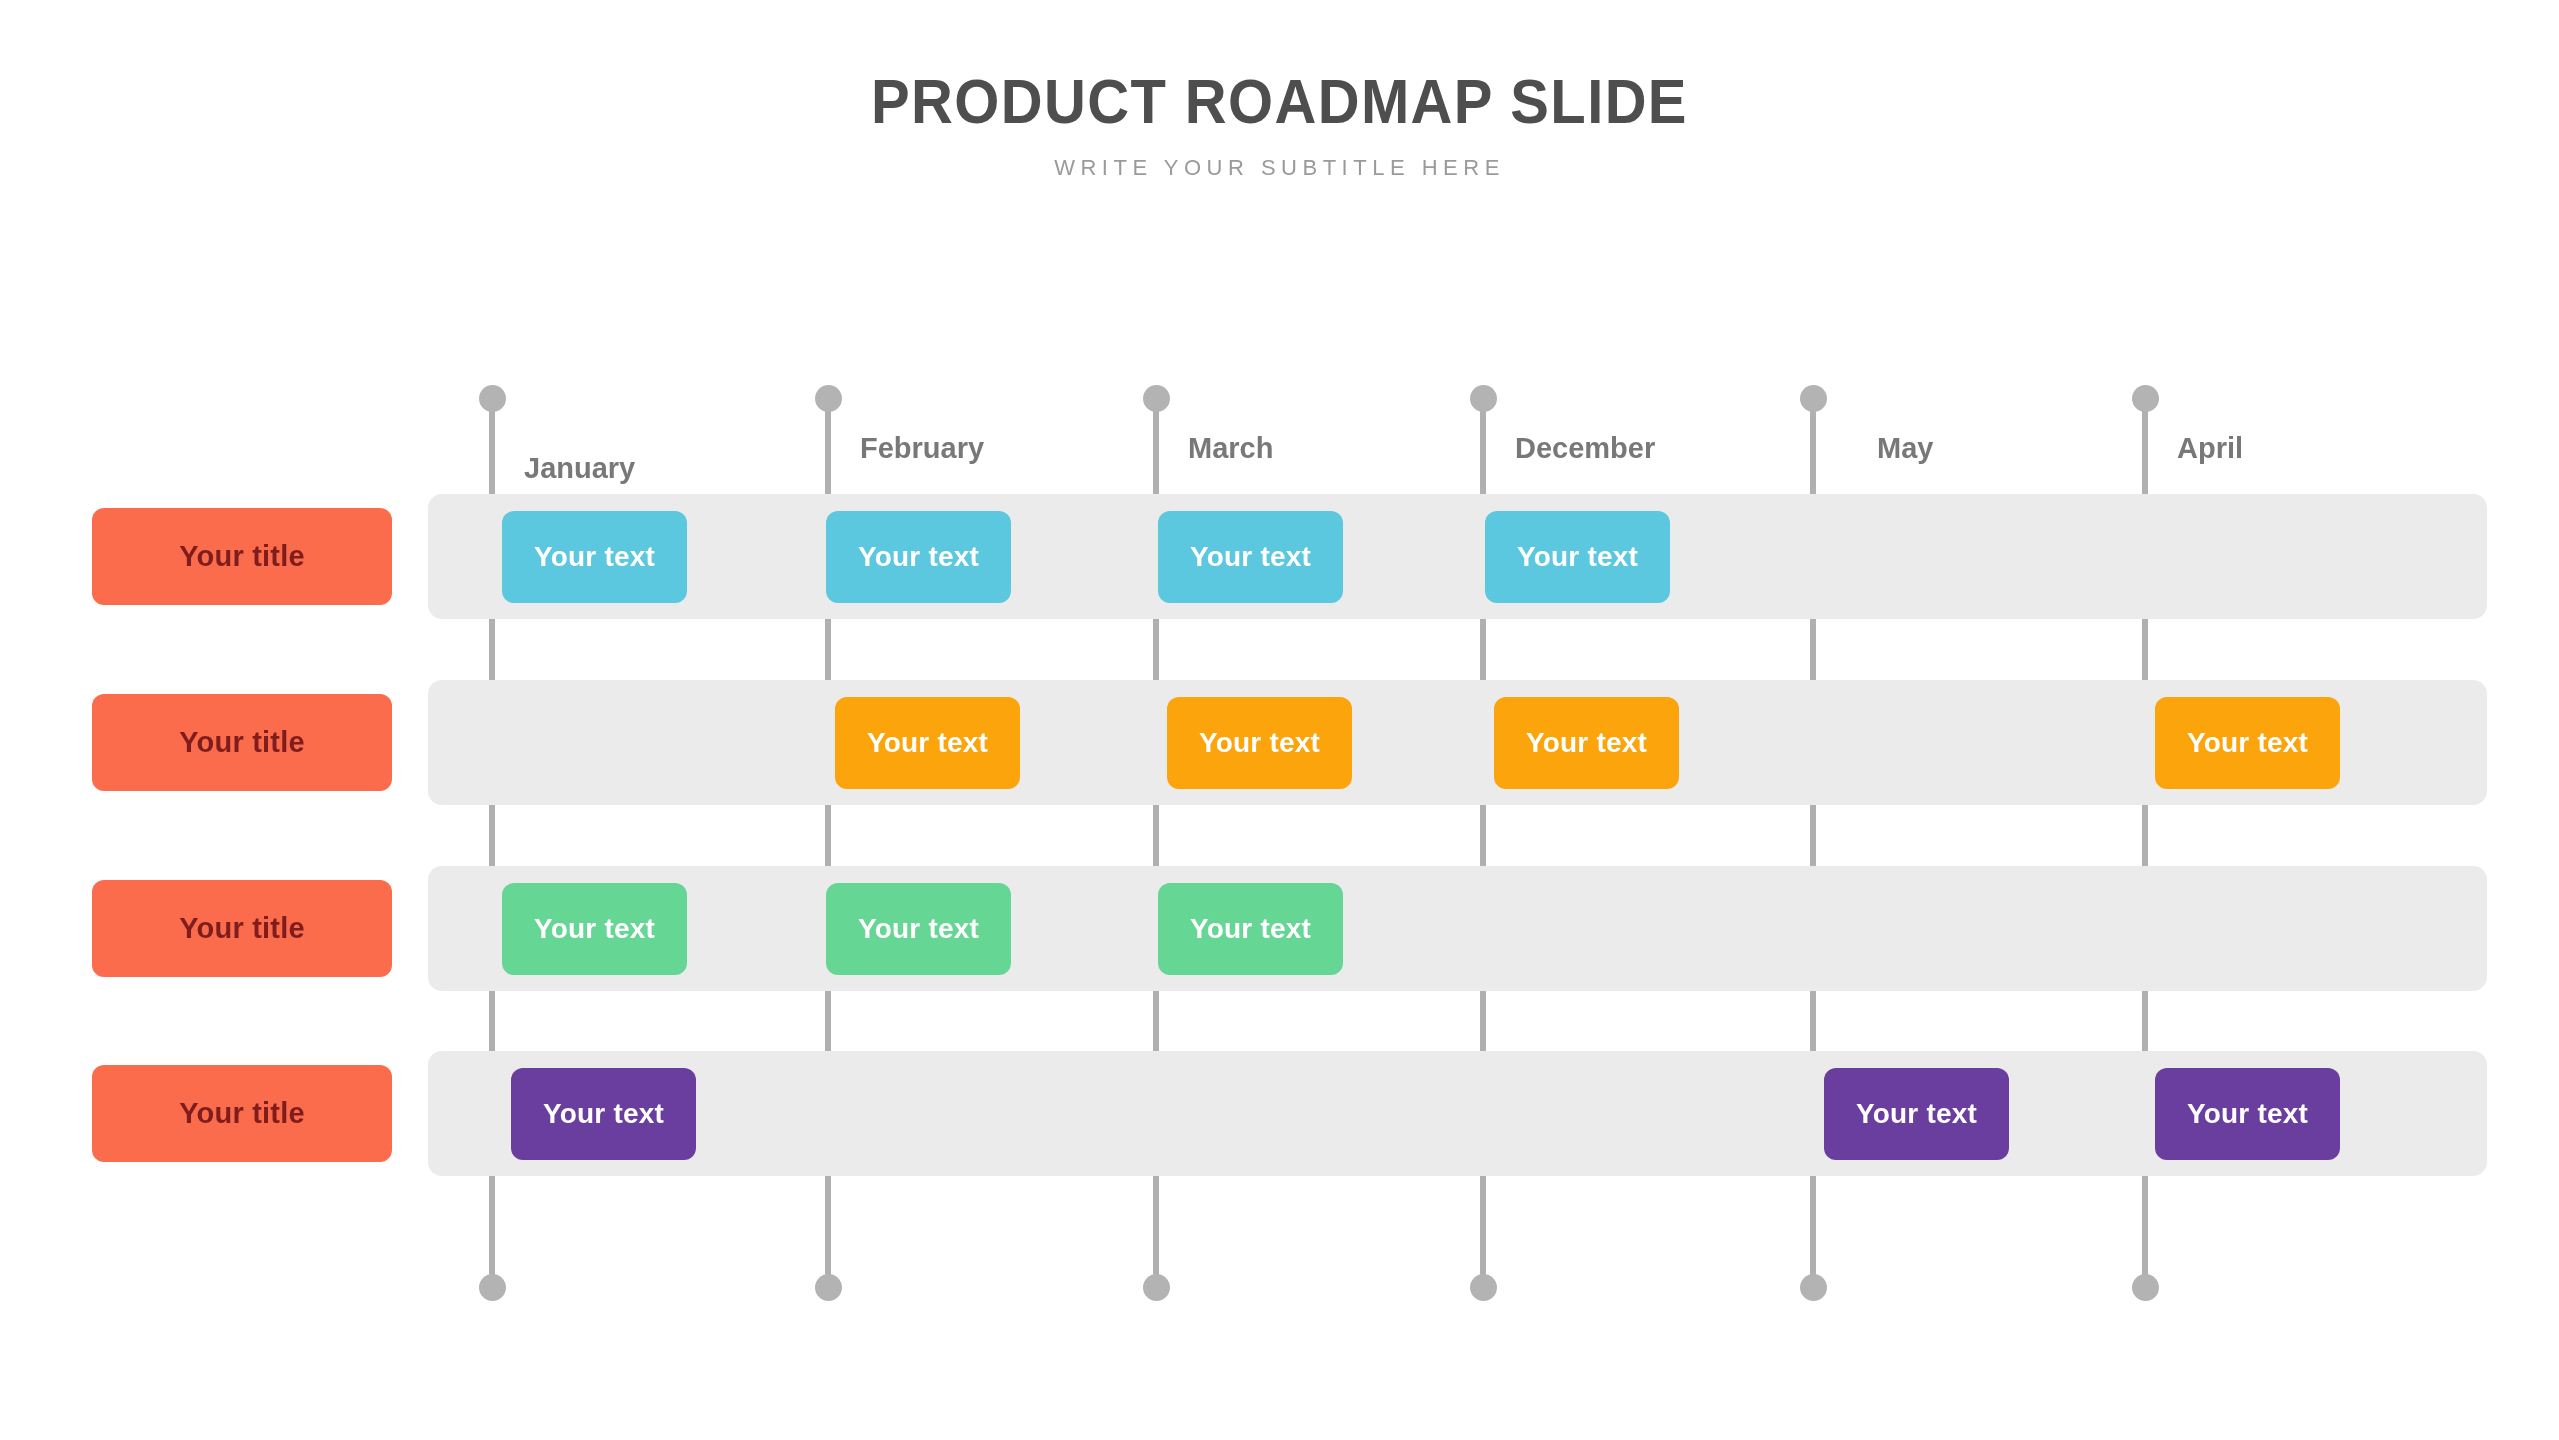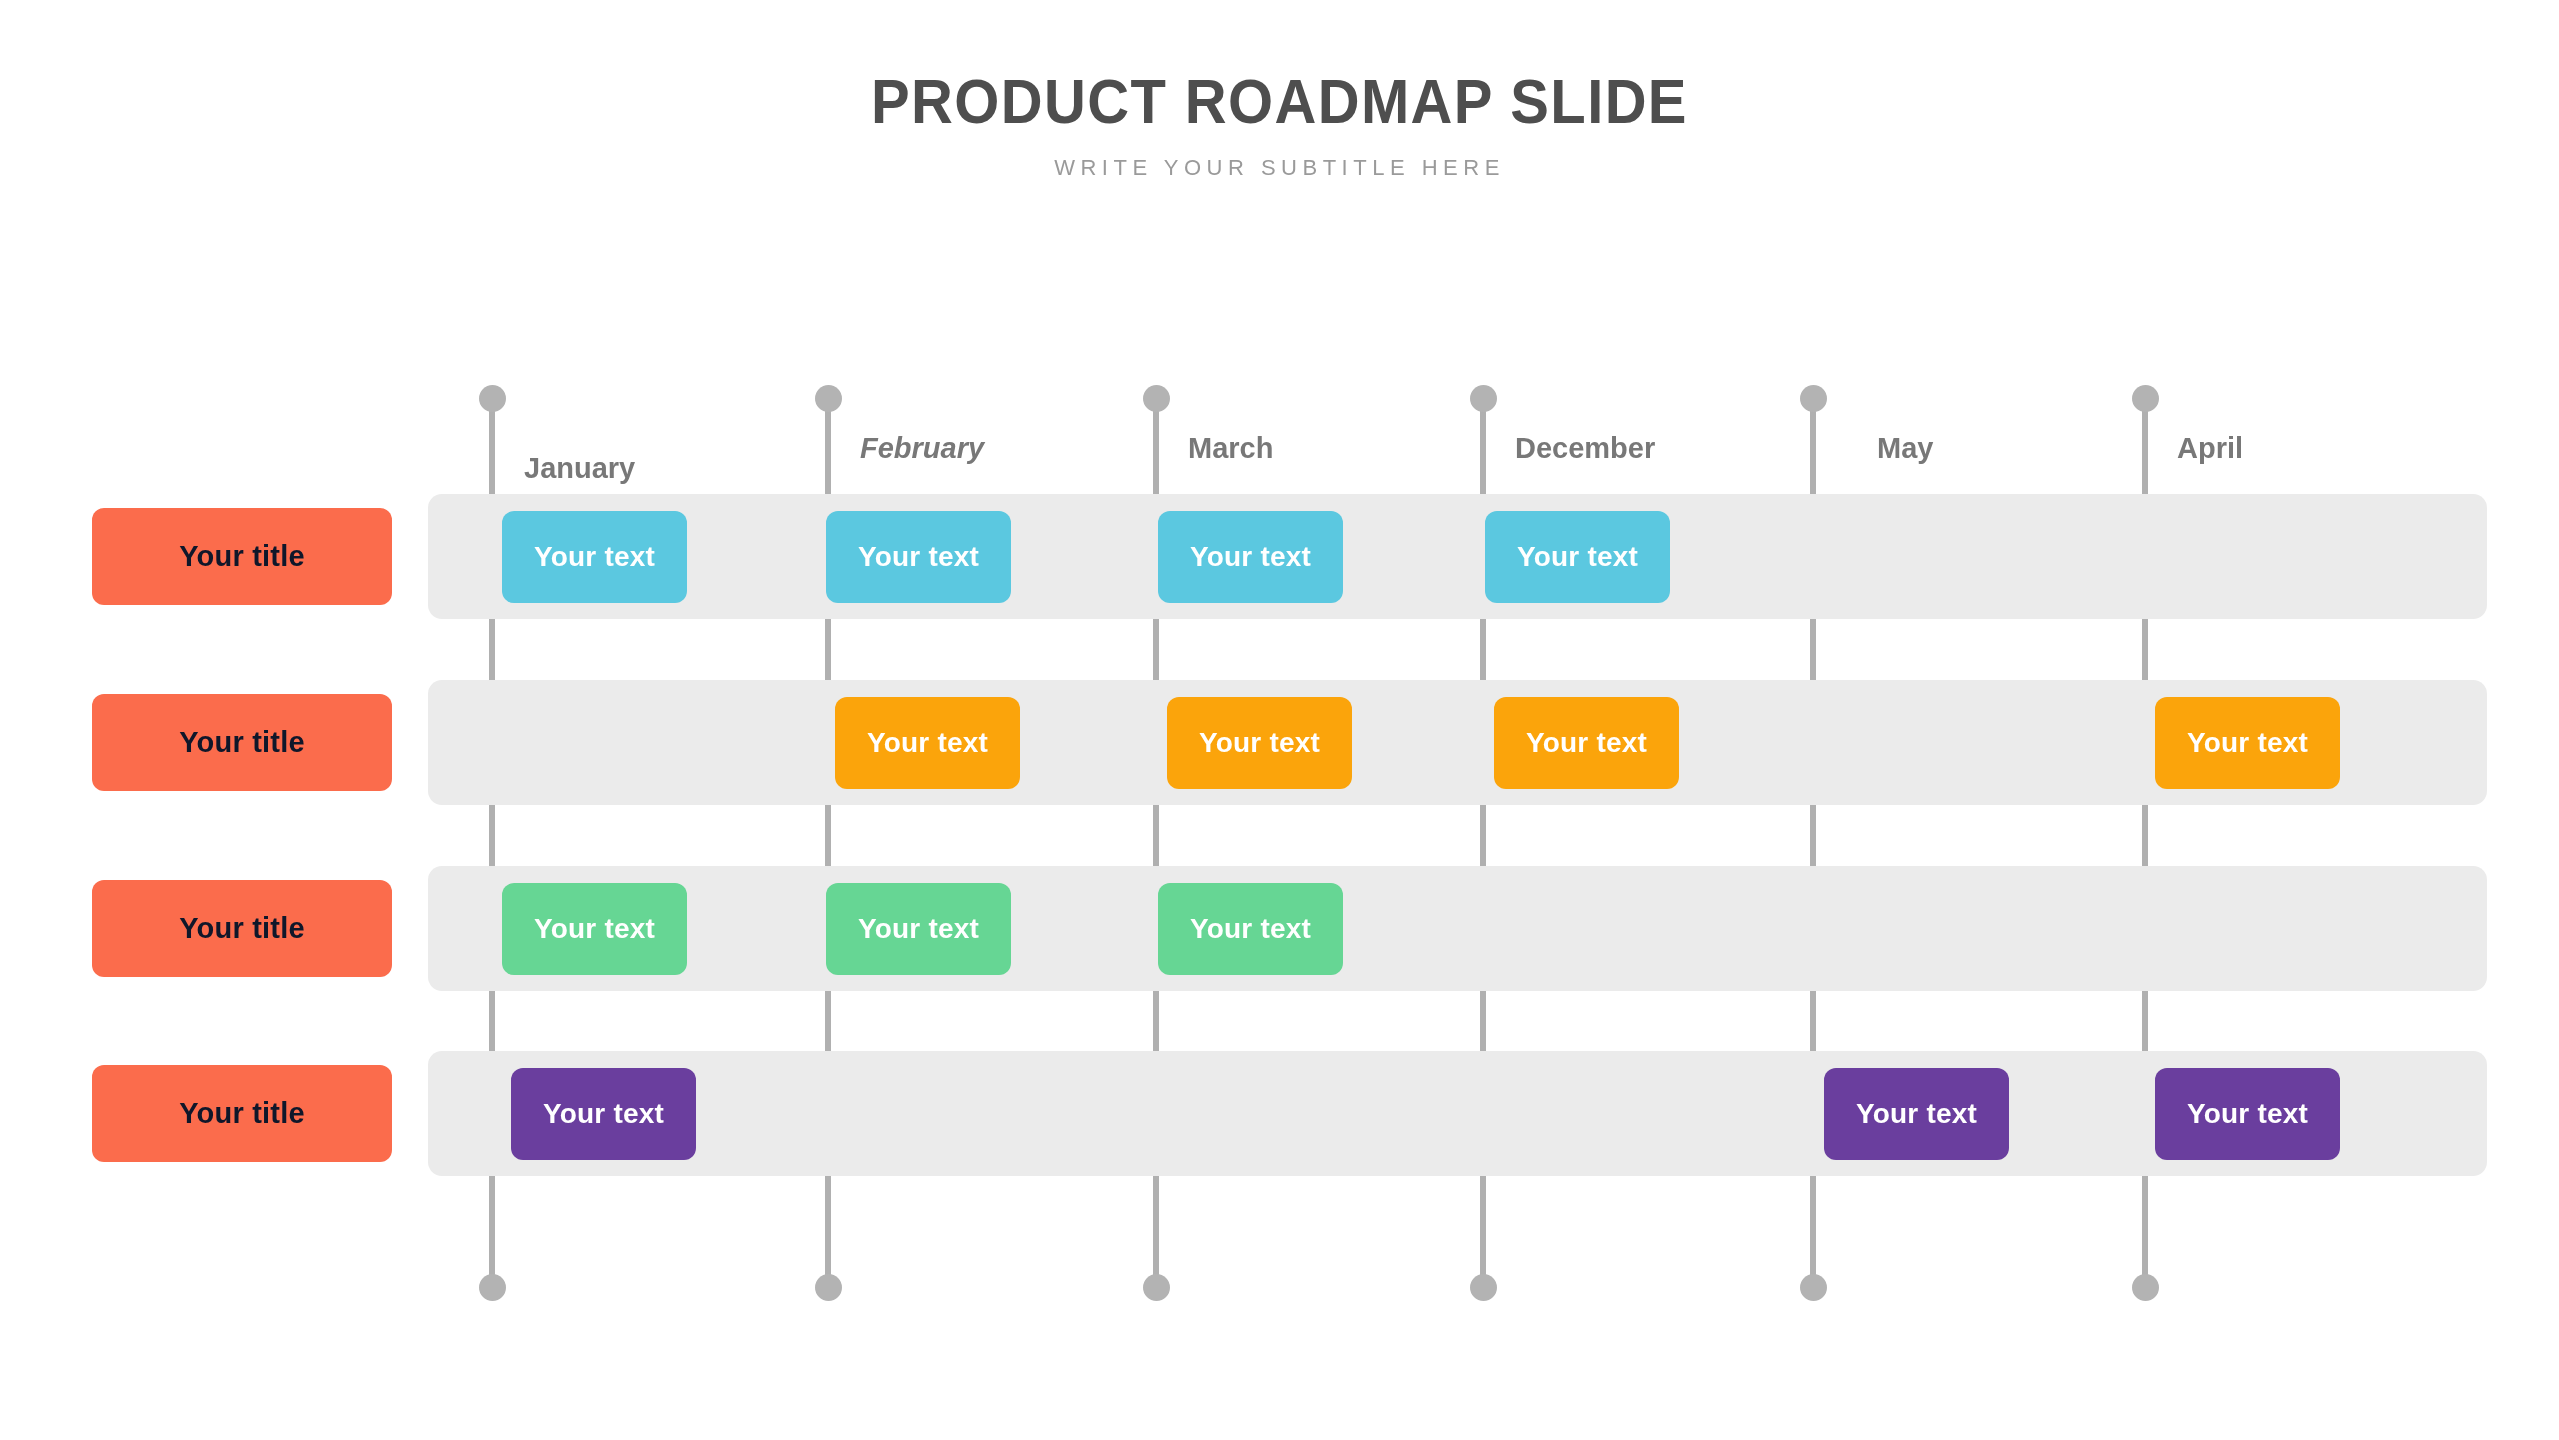--- a/index.html
+++ b/index.html
@@ -92,21 +92,21 @@
   .row-title {
     position: absolute;
     left: 92px;
     width: 300px;
     height: 97px;
     background: #fb6c4c;
     border-radius: 12px;
     display: flex;
     align-items: center;
     justify-content: center;
-    color: #0f172a;
+    color: #7f1d1d;
     font-size: 29px;
     font-weight: bold;
     letter-spacing: 0.2px;
   }
 
   .bar {
     position: absolute;
     height: 92px;
     border-radius: 12px;
     display: flex;
@@ -145,21 +145,21 @@
       <div class="tl-dot bottom" style="left: 1469.5px; background: rgb(179, 179, 179);"></div>
       <div class="tl-line" style="left: 1810px; background: rgb(176, 176, 176);"></div>
       <div class="tl-dot top" style="left: 1799.5px; background: rgb(179, 179, 179);"></div>
       <div class="tl-dot bottom" style="left: 1799.5px; background: rgb(179, 179, 179);"></div>
       <div class="tl-line" style="left: 2142px; background: rgb(176, 176, 176);"></div>
       <div class="tl-dot top" style="left: 2131.5px; background: rgb(179, 179, 179);"></div>
       <div class="tl-dot bottom" style="left: 2131.5px; background: rgb(179, 179, 179);"></div>
     </div>
   <div id="month-labels">
       <div class="month-label" style="left: 524px; margin-top: 20px;">January</div>
-      <div class="month-label" style="left: 860px; font-style: italic;">February</div>
+      <div class="month-label" style="left: 860px;">February</div>
       <div class="month-label" style="left: 1188px;">March</div>
       <div class="month-label" style="left: 1515px;">December</div>
       <div class="month-label" style="left: 1845px; margin-left: 32px;">May</div>
       <div class="month-label" style="left: 2177px;">April</div>
     </div>
   <div id="rows-area">
       <div class="row-track" style="top: 486px; background: rgb(235, 235, 235);"></div>
       <div class="row-title" style="top: 500px; background: rgb(251, 108, 76);">Your title</div>
       <div class="bar" style="left: 502px; width: 185px; top: 502.5px; background: rgb(91, 200, 224);">Your text</div>
       <div class="bar" style="left: 826px; width: 185px; top: 502.5px; background: rgb(91, 200, 224);">Your text</div>

